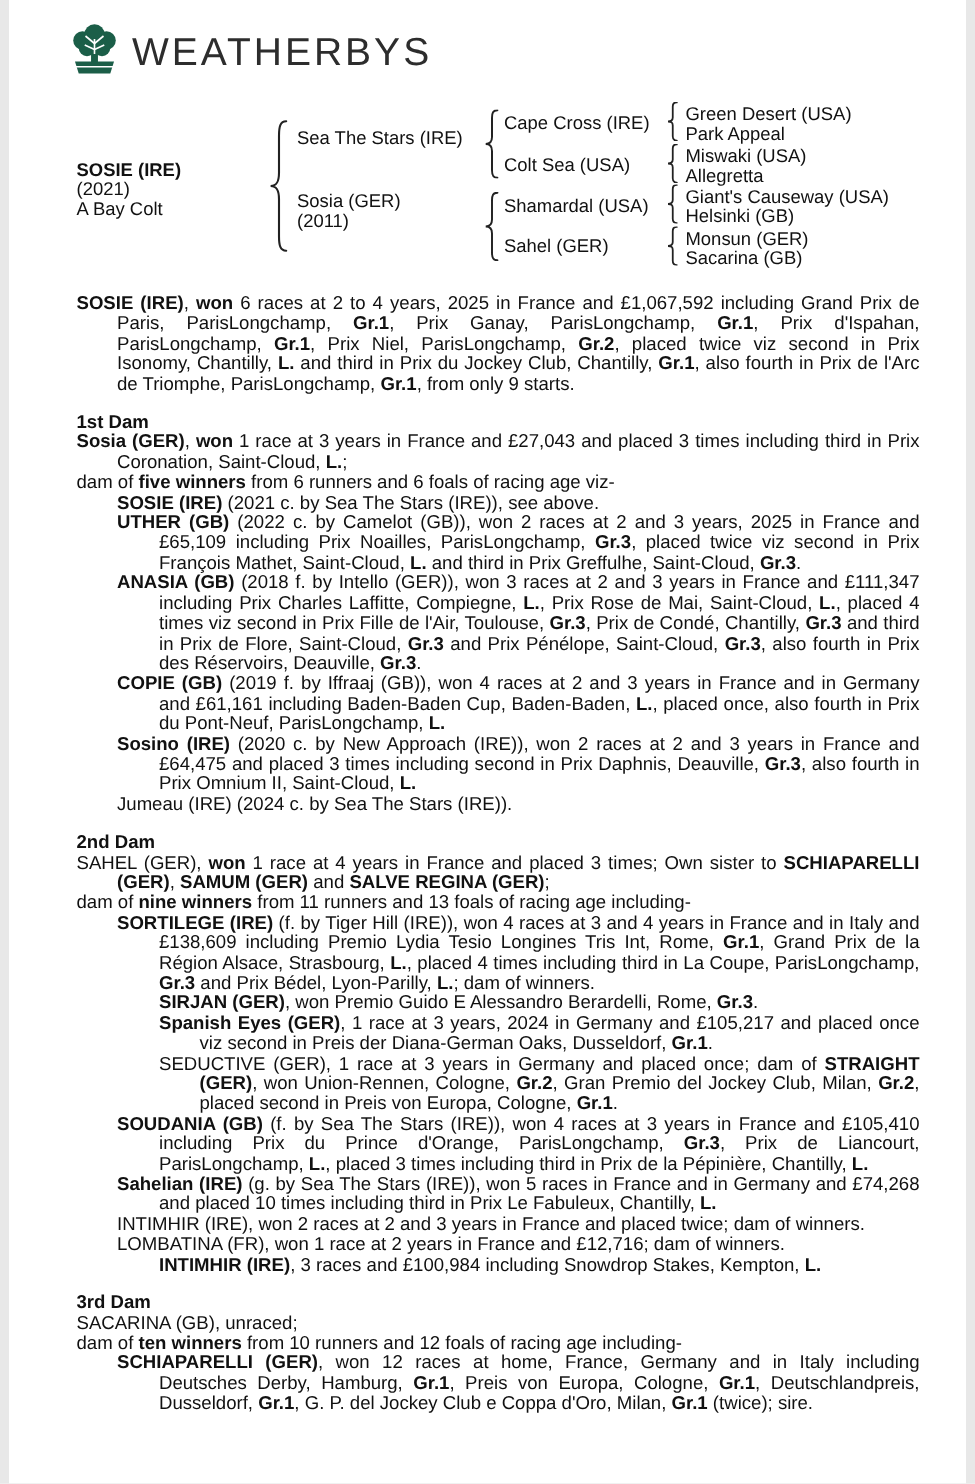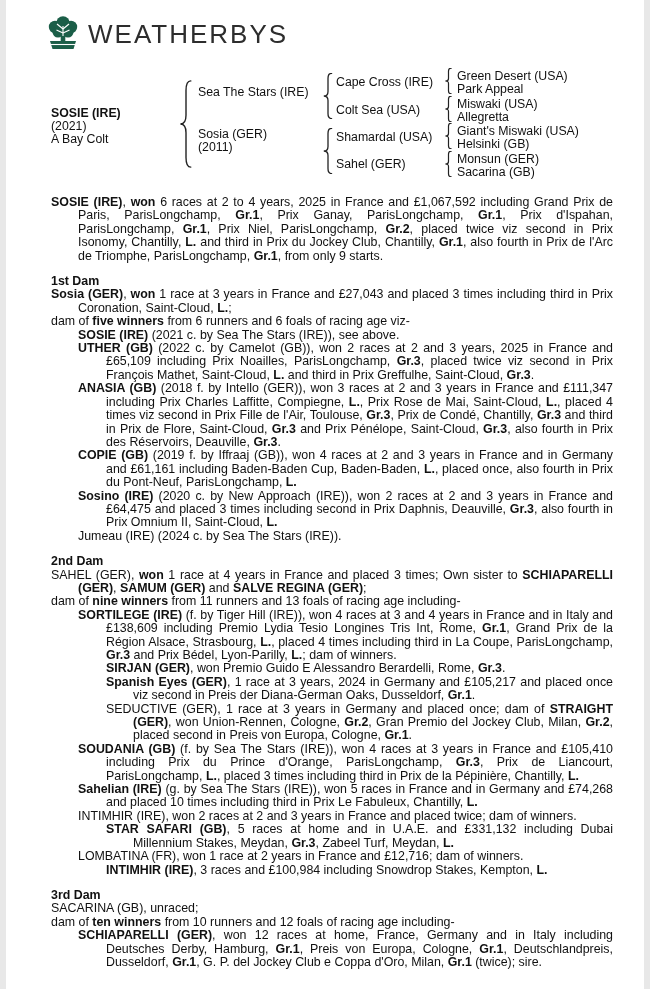--- a/index.html
+++ b/index.html
@@ -115,21 +115,21 @@
     <div class="brace" style="left:438px; top:89px; width:9px; height:26px;">
       <svg viewBox="0 0 20 100" preserveAspectRatio="none">
           <path d="M16,1 C11,1 10,5 10,12 L10,40 C10,47 8,50 3,50 C8,50 10,53 10,60 L10,88 C10,95 11,99 16,99" fill="none" stroke="#222" stroke-width="1.2" vector-effect="non-scaling-stroke" stroke-linecap="round"></path>
         </svg>
     </div>
 
     <div class="ped-item" style="left:451px; top:8px;">Green Desert (USA)</div>
     <div class="ped-item" style="left:451px; top:21px;">Park Appeal</div>
     <div class="ped-item" style="left:451px; top:36px;">Miswaki (USA)</div>
     <div class="ped-item" style="left:451px; top:49px;">Allegretta</div>
-    <div class="ped-item" style="left:451px; top:63px;">Giant's Miswaki (USA)</div>
+    <div class="ped-item" style="left:451px; top:63px;">Giant's Causeway (USA)</div>
     <div class="ped-item" style="left:451px; top:76px;">Helsinki (GB)</div>
     <div class="ped-item" style="left:451px; top:91px;">Monsun (GER)</div>
     <div class="ped-item" style="left:451px; top:104px;">Sacarina (GB)</div>
   </div>
 
   <div class="record-body">
       <div class="para lvl0"><b>SOSIE (IRE)</b>, <b>won</b> 6 races at 2 to 4 years, 2025 in France and £1,067,592 including Grand Prix de Paris, ParisLongchamp, <b>Gr.1</b>, Prix Ganay, ParisLongchamp, <b>Gr.1</b>, Prix d'Ispahan, ParisLongchamp, <b>Gr.1</b>, Prix Niel, ParisLongchamp, <b>Gr.2</b>, placed twice viz second in Prix Isonomy, Chantilly, <b>L.</b> and third in Prix du Jockey Club, Chantilly, <b>Gr.1</b>, also fourth in Prix de l'Arc de Triomphe, ParisLongchamp, <b>Gr.1</b>, from only 9 starts.</div>
       <div class="heading">1st Dam</div>
       <div class="para lvl0"><b>Sosia (GER)</b>, <b>won</b> 1 race at 3 years in France and £27,043 and placed 3 times including third in Prix Coronation, Saint-Cloud, <b>L.</b>;</div>
       <div class="para lvl0">dam of <b>five winners</b> from 6 runners and 6 foals of racing age viz-</div>
@@ -142,21 +142,20 @@
       <div class="heading">2nd Dam</div>
       <div class="para lvl0">SAHEL (GER), <b>won</b> 1 race at 4 years in France and placed 3 times; Own sister to <b>SCHIAPARELLI (GER)</b>, <b>SAMUM (GER)</b> and <b>SALVE REGINA (GER)</b>;</div>
       <div class="para lvl0">dam of <b>nine winners</b> from 11 runners and 13 foals of racing age including-</div>
       <div class="para lvl1"><b>SORTILEGE (IRE)</b> (f. by Tiger Hill (IRE)), won 4 races at 3 and 4 years in France and in Italy and £138,609 including Premio Lydia Tesio Longines Tris Int, Rome, <b>Gr.1</b>, Grand Prix de la Région Alsace, Strasbourg, <b>L.</b>, placed 4 times including third in La Coupe, ParisLongchamp, <b>Gr.3</b> and Prix Bédel, Lyon-Parilly, <b>L.</b>; dam of winners.</div>
       <div class="para lvl2"><b>SIRJAN (GER)</b>, won Premio Guido E Alessandro Berardelli, Rome, <b>Gr.3</b>.</div>
       <div class="para lvl2"><b>Spanish Eyes (GER)</b>, 1 race at 3 years, 2024 in Germany and £105,217 and placed once viz second in Preis der Diana-German Oaks, Dusseldorf, <b>Gr.1</b>.</div>
       <div class="para lvl2">SEDUCTIVE (GER), 1 race at 3 years in Germany and placed once; dam of <b>STRAIGHT (GER)</b>, won Union-Rennen, Cologne, <b>Gr.2</b>, Gran Premio del Jockey Club, Milan, <b>Gr.2</b>, placed second in Preis von Europa, Cologne, <b>Gr.1</b>.</div>
       <div class="para lvl1"><b>SOUDANIA (GB)</b> (f. by Sea The Stars (IRE)), won 4 races at 3 years in France and £105,410 including Prix du Prince d'Orange, ParisLongchamp, <b>Gr.3</b>, Prix de Liancourt, ParisLongchamp, <b>L.</b>, placed 3 times including third in Prix de la Pépinière, Chantilly, <b>L.</b></div>
       <div class="para lvl1"><b>Sahelian (IRE)</b> (g. by Sea The Stars (IRE)), won 5 races in France and in Germany and £74,268 and placed 10 times including third in Prix Le Fabuleux, Chantilly, <b>L.</b></div>
       <div class="para lvl1">INTIMHIR (IRE), won 2 races at 2 and 3 years in France and placed twice; dam of winners.</div>
-      <div class="para lvl2"><b>STAR SAFARI (GB)</b>, 5 races at home and in U.A.E. and £331,132 including Dubai Millennium Stakes, Meydan, <b>Gr.3</b>, Zabeel Turf, Meydan, <b>L.</b></div>
       <div class="para lvl1">LOMBATINA (FR), won 1 race at 2 years in France and £12,716; dam of winners.</div>
       <div class="para lvl2"><b>INTIMHIR (IRE)</b>, 3 races and £100,984 including Snowdrop Stakes, Kempton, <b>L.</b></div>
       <div class="heading">3rd Dam</div>
       <div class="para lvl0">SACARINA (GB), unraced;</div>
       <div class="para lvl0">dam of <b>ten winners</b> from 10 runners and 12 foals of racing age including-</div>
       <div class="para lvl1"><b>SCHIAPARELLI (GER)</b>, won 12 races at home, France, Germany and in Italy including Deutsches Derby, Hamburg, <b>Gr.1</b>, Preis von Europa, Cologne, <b>Gr.1</b>, Deutschlandpreis, Dusseldorf, <b>Gr.1</b>, G. P. del Jockey Club e Coppa d'Oro, Milan, <b>Gr.1</b> (twice); sire.</div>
     </div>
 
 </div>
 

